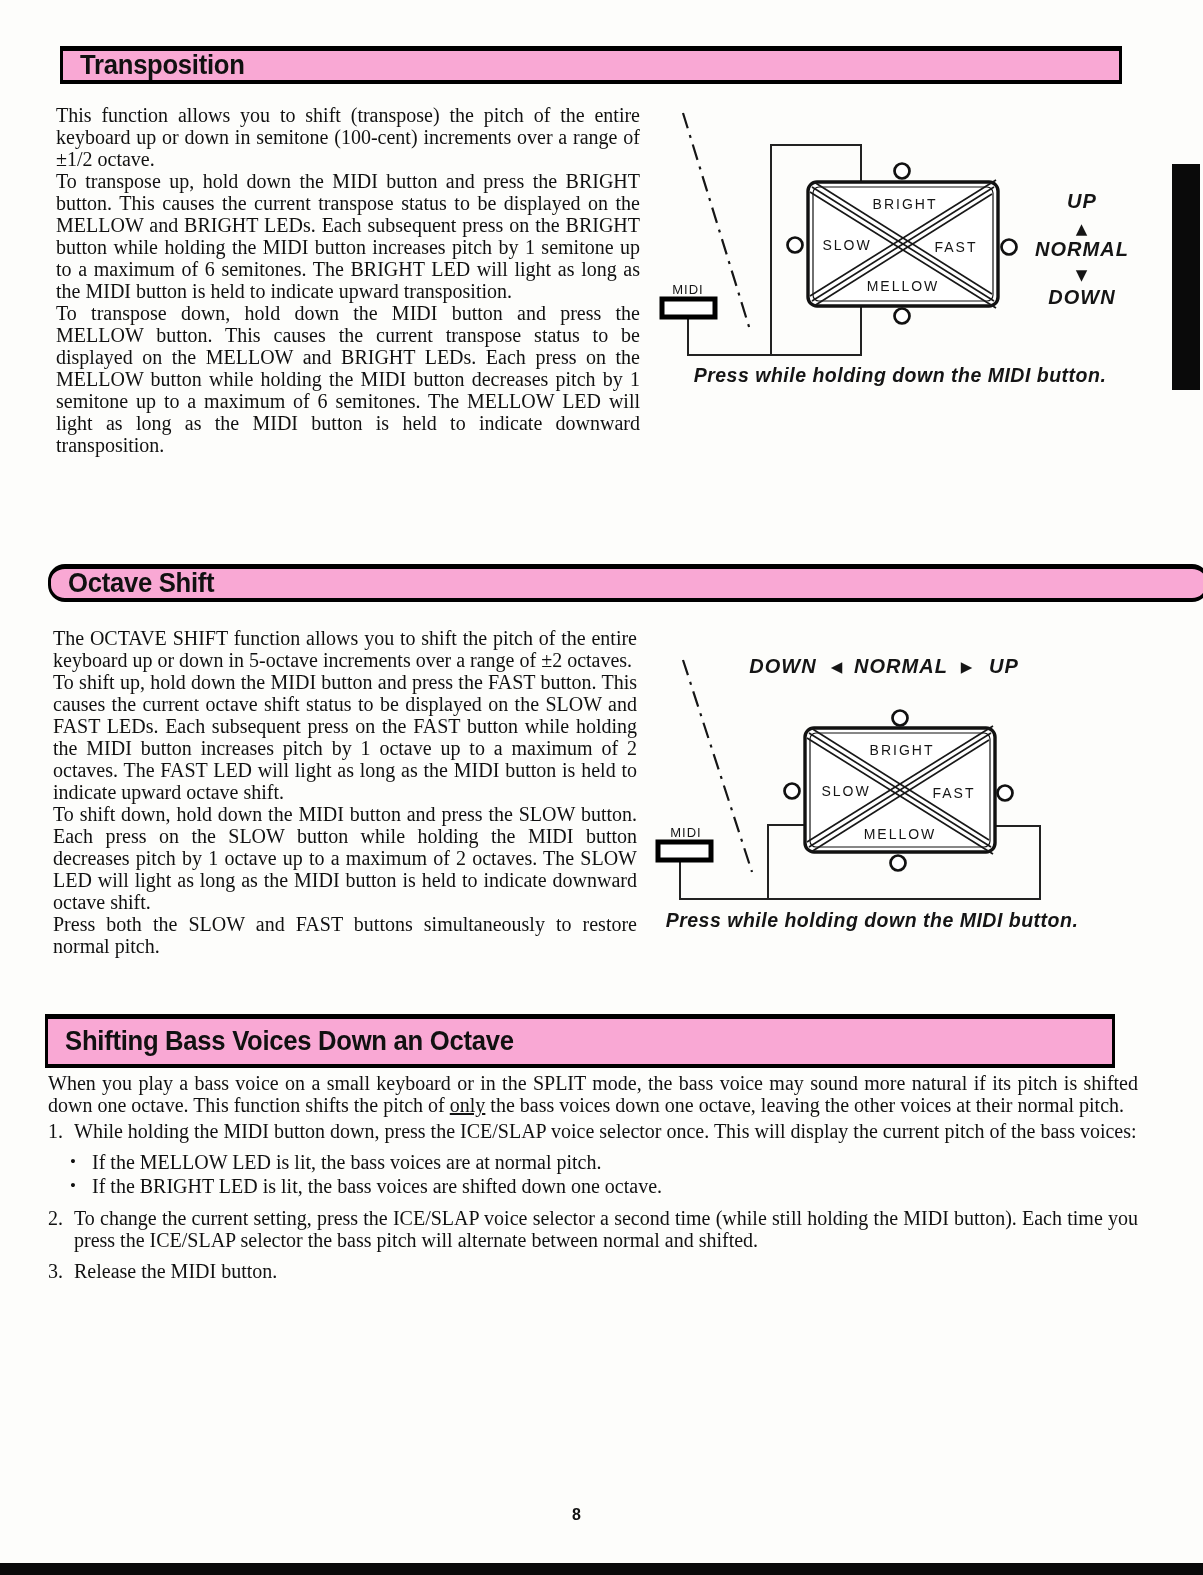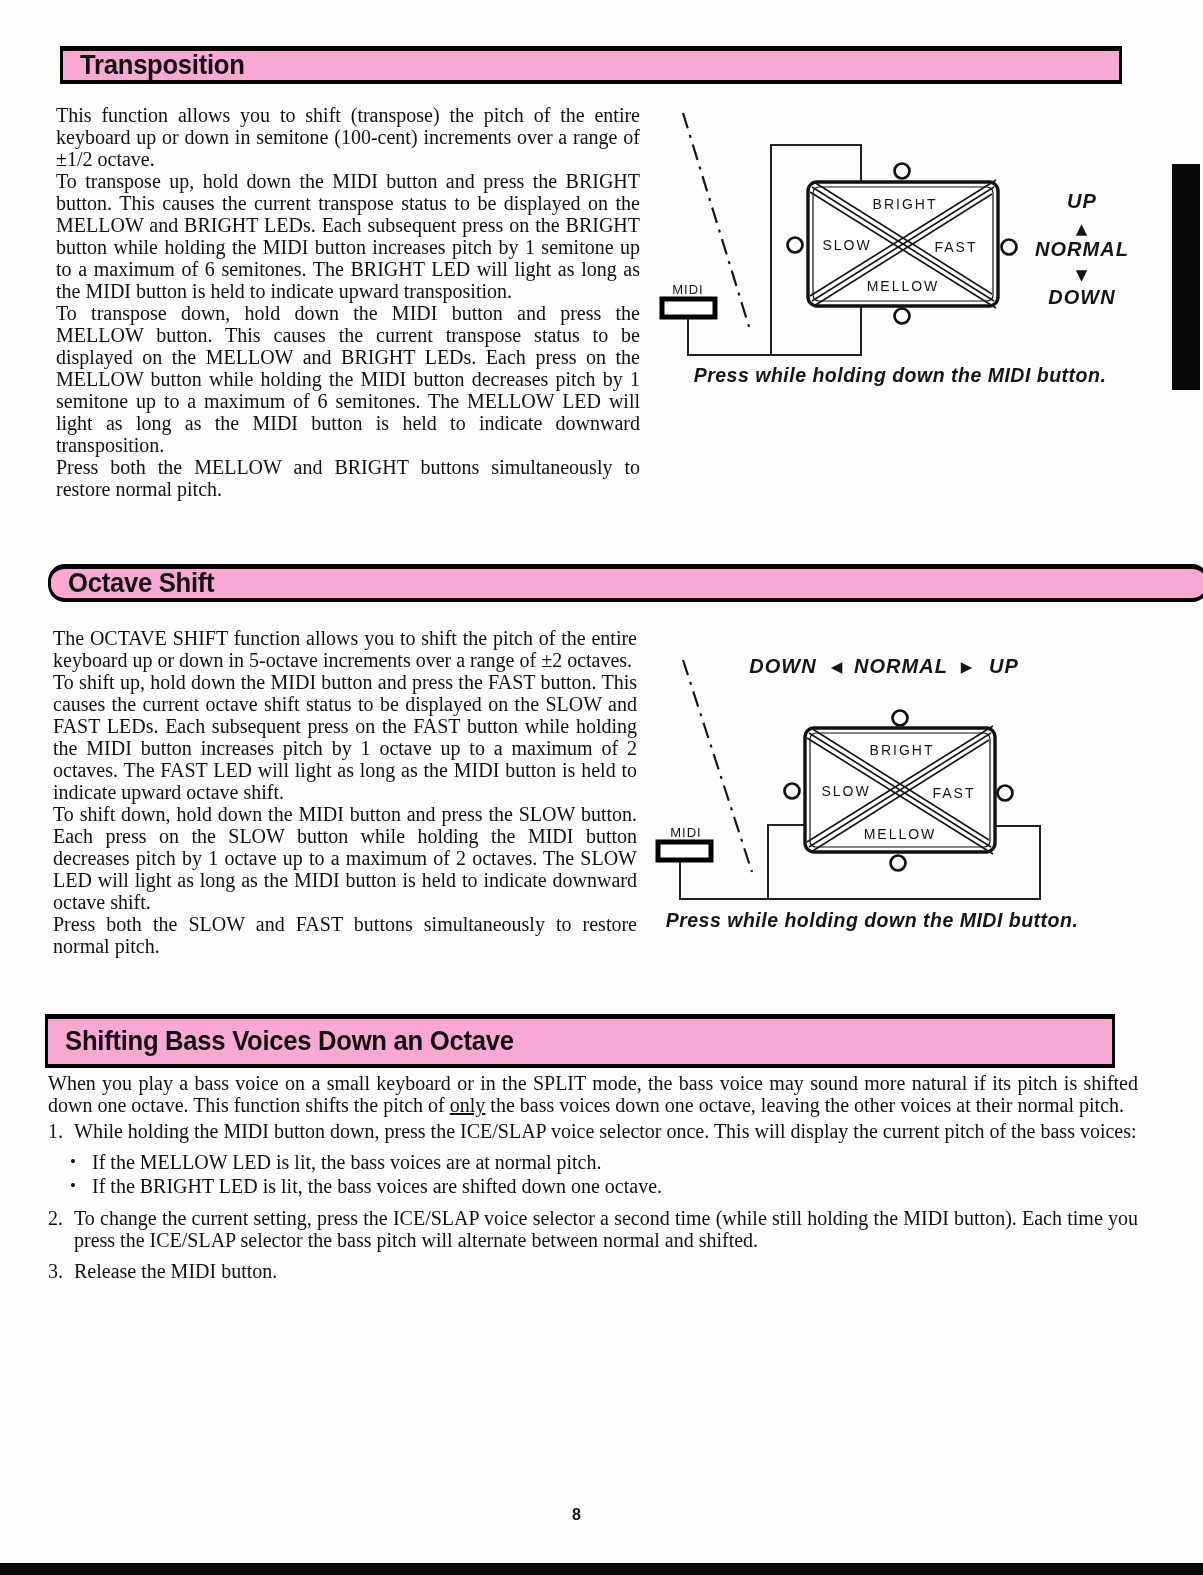--- a/index.html
+++ b/index.html
@@ -47,21 +47,20 @@
 <body>
 
 <div class="abs sec-header" style="left:60px;top:46px;width:1062px;height:38px;">
   <span class="sec-title">Transposition</span>
 </div>
 
 <div class="abs copy" style="left:56px;top:104px;width:584px;">
   <p>This function allows you to shift (transpose) the pitch of the entire keyboard up or down in semitone (100-cent) increments over a range of ±1/2 octave.</p>
   <p>To transpose up, hold down the MIDI button and press the BRIGHT button. This causes the current transpose status to be displayed on the MELLOW and BRIGHT LEDs. Each subsequent press on the BRIGHT button while holding the MIDI button increases pitch by 1 semitone up to a maximum of 6 semitones. The BRIGHT LED will light as long as the MIDI button is held to indicate upward transposition.</p>
   <p>To transpose down, hold down the MIDI button and press the MELLOW button. This causes the current transpose status to be displayed on the MELLOW and BRIGHT LEDs. Each press on the MELLOW button while holding the MIDI button decreases pitch by 1 semitone up to a maximum of 6 semitones. The MELLOW LED will light as long as the MIDI button is held to indicate downward transposition.</p>
-  <p>Press both the MELLOW and BRIGHT buttons simultaneously to restore normal pitch.</p>
 </div>
 
 <svg class="abs" style="left:640px;top:100px;" width="500" height="300" viewBox="0 0 500 300">
 
   <line class="dashline" x1="43" y1="13" x2="110" y2="230"></line>
 
   <polyline class="wire" points="131,255 131,45 221,45 221,93"></polyline>
   <polyline class="wire" points="48,210 48,255 221,255 221,190"></polyline>
 
   <rect class="boxouter" x="168" y="82" width="190" height="124" rx="9"></rect>

